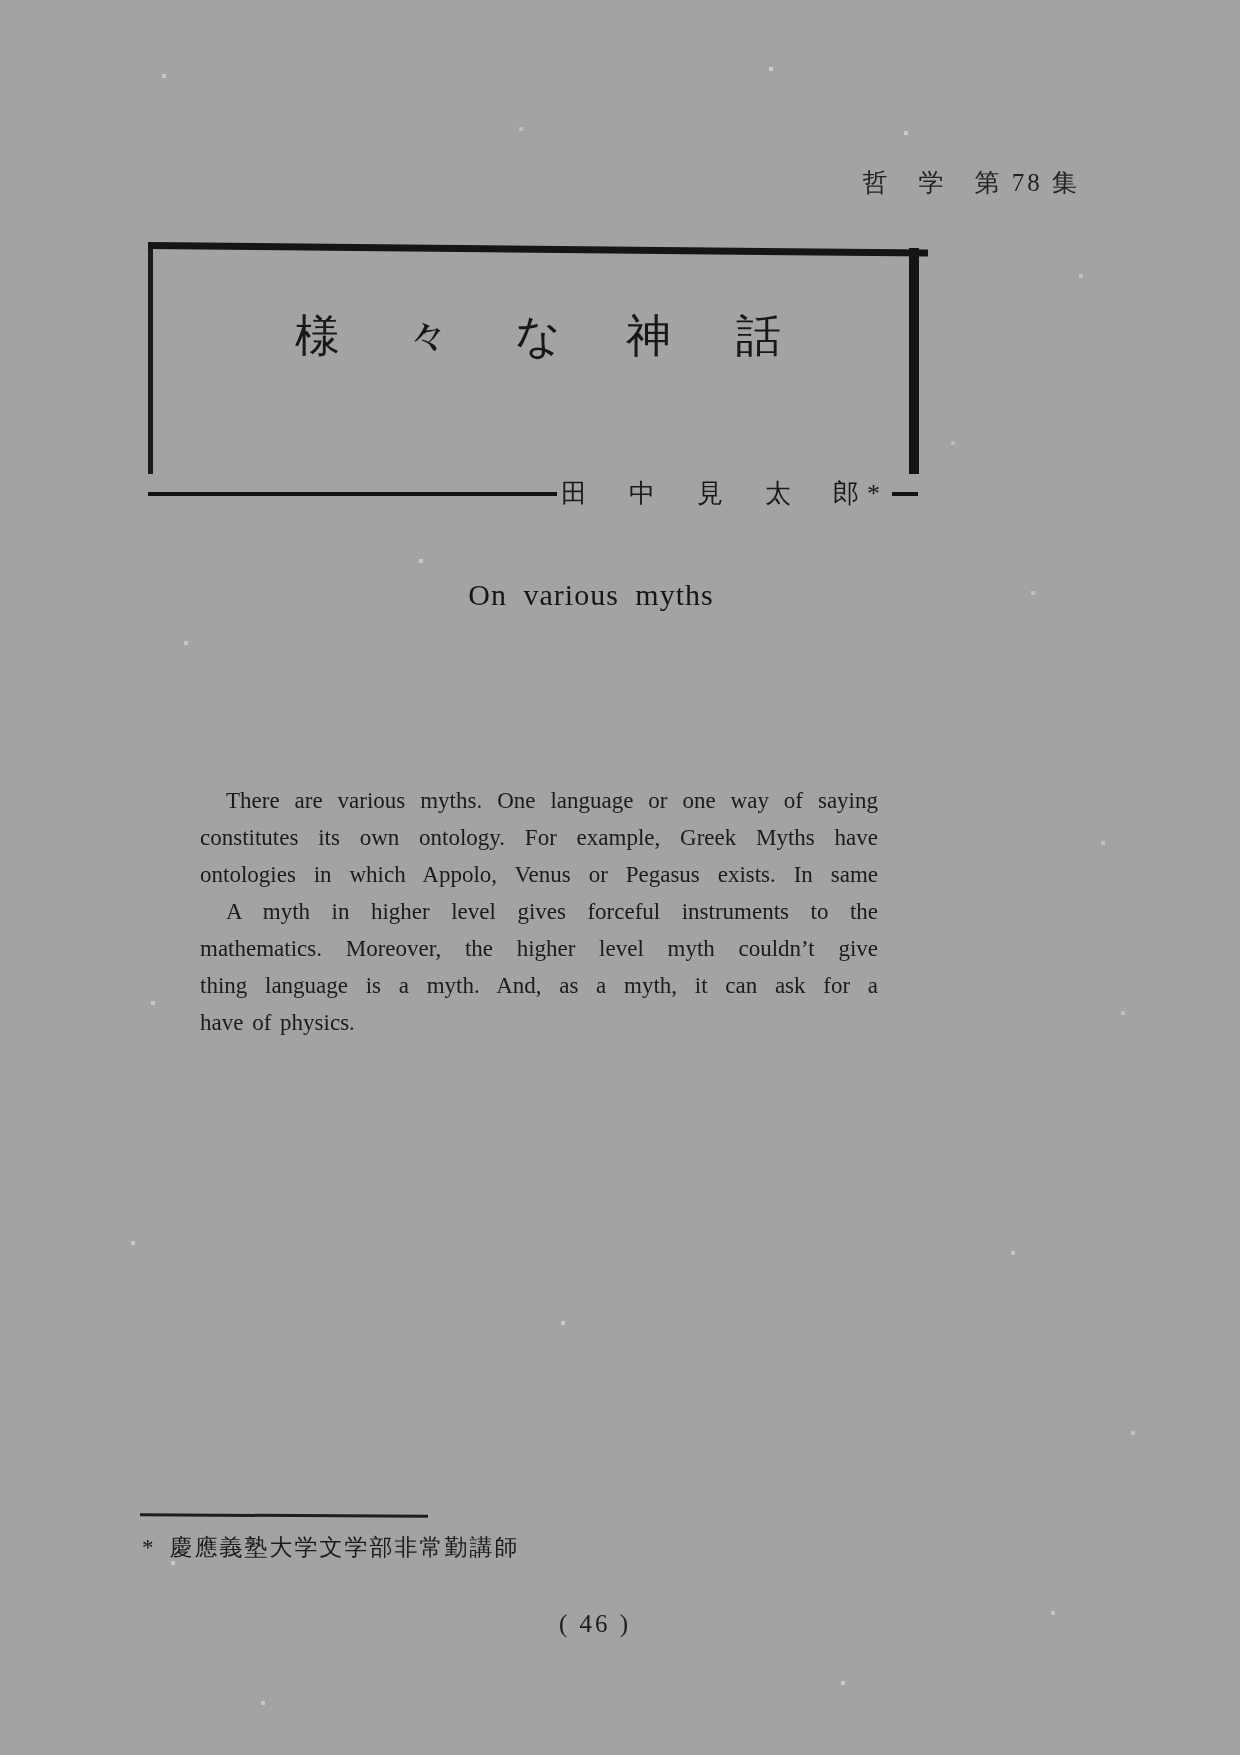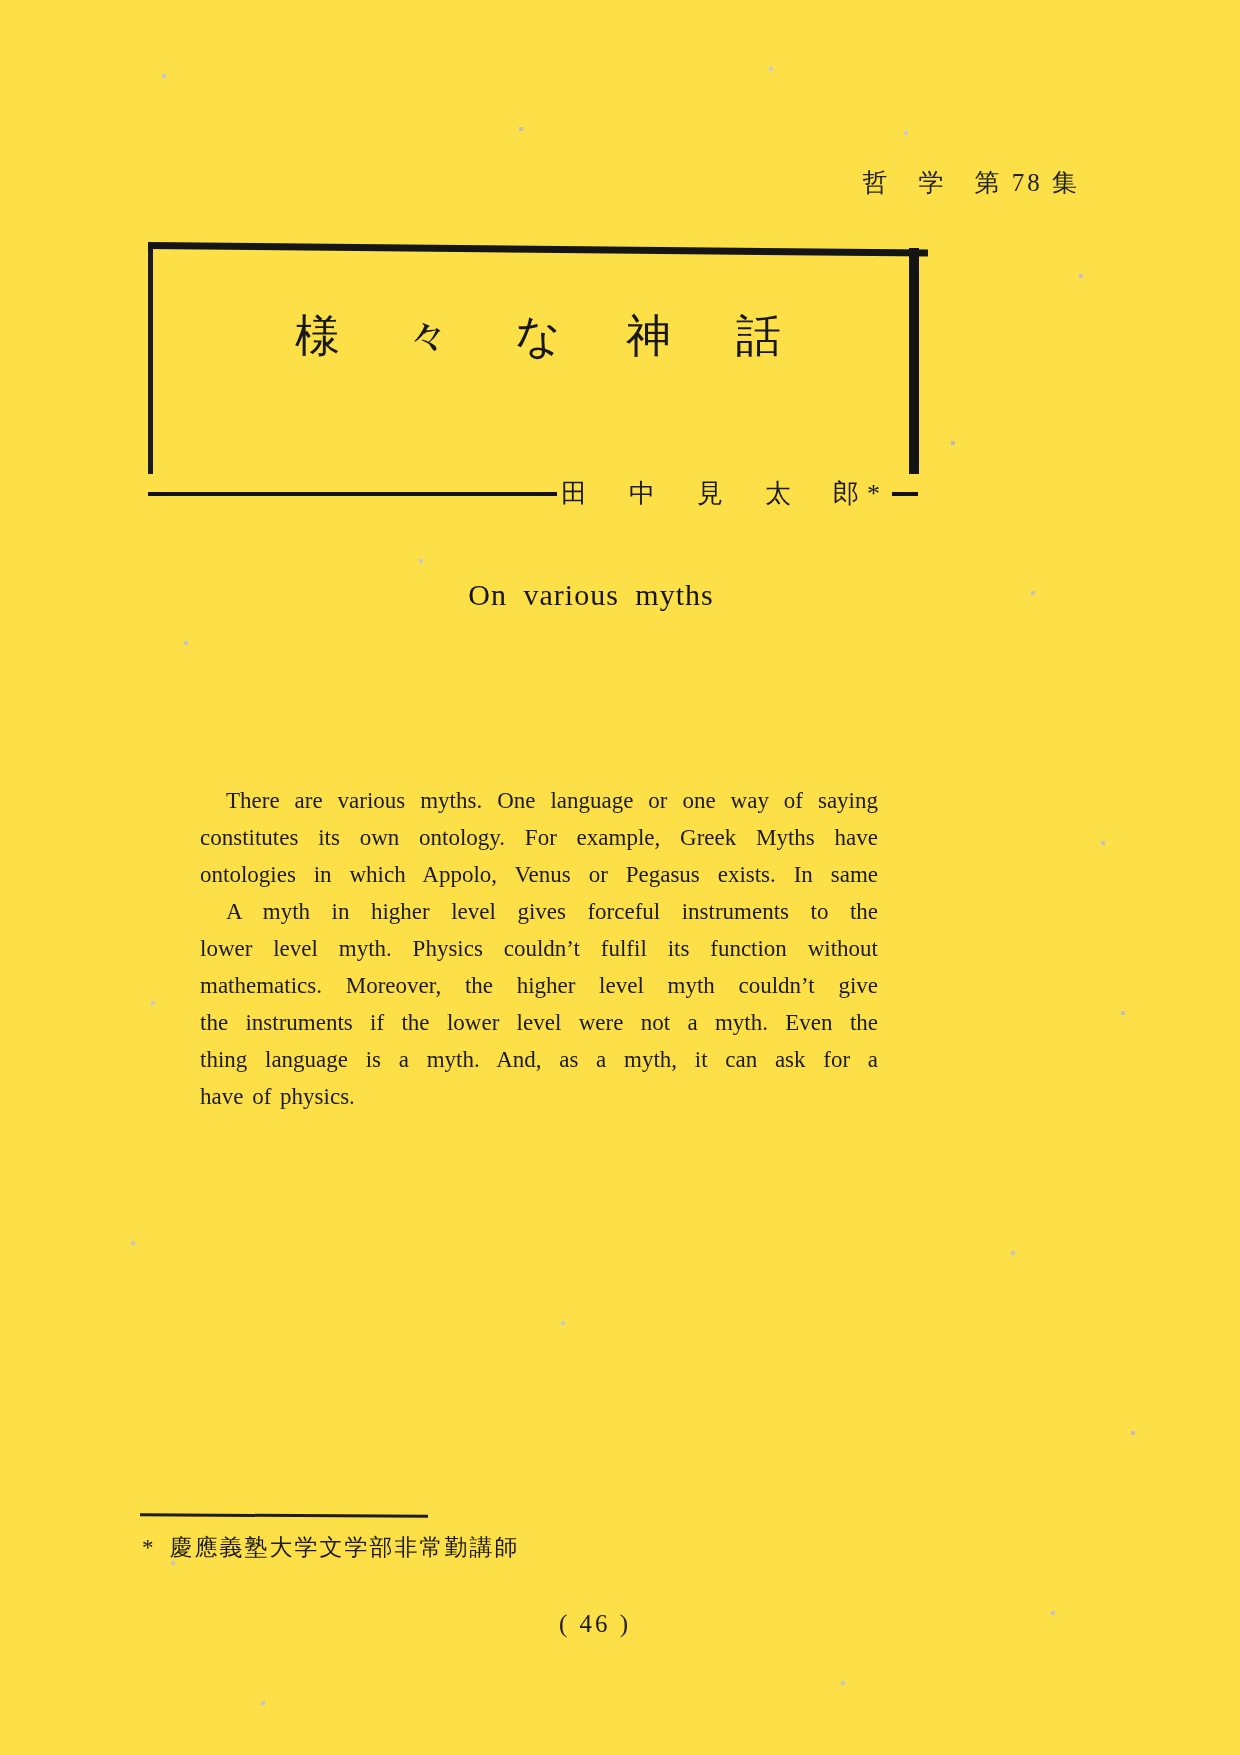--- a/index.html
+++ b/index.html
@@ -1,20 +1,20 @@
 <!DOCTYPE html>
 <html><head>
 <meta charset="utf-8">
 <style>
   html,body{margin:0;padding:0;background:#d9d9d9;}
   .page{
     position:relative;
     width:1240px;height:1755px;
     margin:0 auto;
-    background:#fde047;
+    background:#a3a3a3;
     font-family:"Liberation Serif","DejaVu Serif",serif;
     color:#1c1c1c;
     overflow:hidden;
   }
   
   .noise{
     position:absolute;top:0;left:0;width:2px;height:2px;background:transparent;
     box-shadow:
       163px 75px 0 1px #c6c6c6, 520px 128px 0 1px #bdbdbd, 770px 68px 0 1px #cccccc,
       1080px 275px 0 1px #c2c2c2, 952px 442px 0 1px #bbbbbb, 420px 560px 0 1px #c8c8c8,
@@ -116,23 +116,21 @@
 
 
   <div class="body-text">
       <div class="para">
         <div class="body-line j ind">There are various myths.  One language or one way of saying</div>
         <div class="body-line j">constitutes its own ontology.  For example, Greek Myths have</div>
         <div class="body-line j">ontologies in which Appolo, Venus or Pegasus exists.  In same</div>
       </div>
       <div class="para">
         <div class="body-line j ind">A myth in higher level gives forceful instruments to the</div>
-        <div class="body-line j">lower level myth.  Physics couldn’t fulfil its function without</div>
         <div class="body-line j">mathematics.  Moreover, the higher level myth couldn’t give</div>
-        <div class="body-line j">the instruments if the lower level were not a myth.  Even the</div>
         <div class="body-line j">thing language is a myth.  And, as a myth, it can ask for a</div>
         <div class="body-line">have of physics.</div>
       </div>
     </div>
 
   <div class="footnote-rule"></div>
 
   <div class="footnote">
     <span class="marker">*</span><span>慶應義塾大学文学部非常勤講師</span>
   </div>

